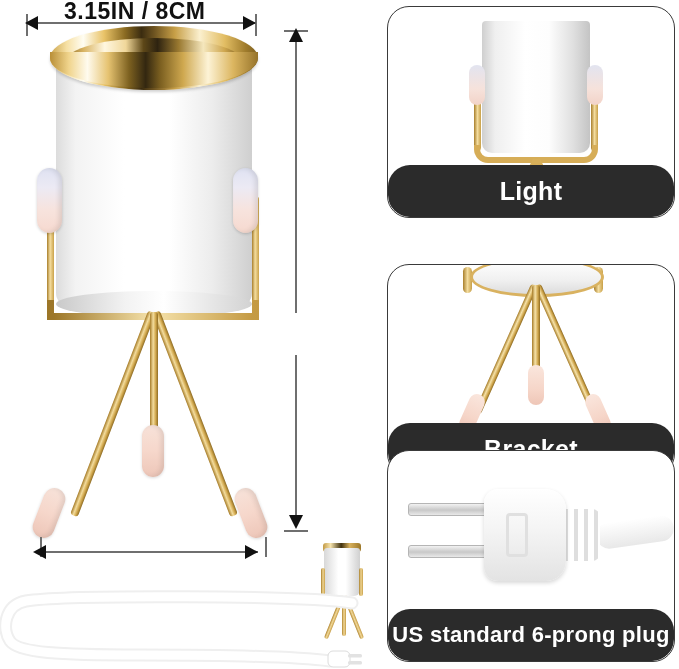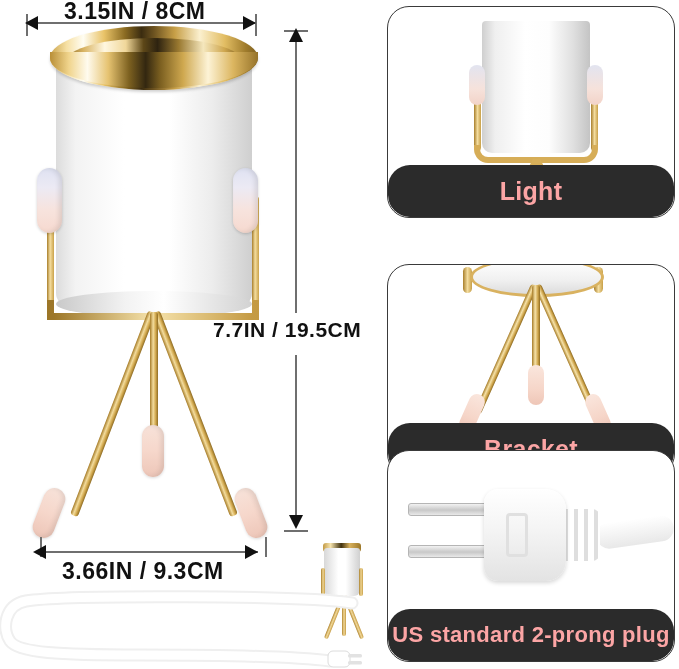--- a/index.html
+++ b/index.html
@@ -138,21 +138,21 @@
   
   .panel{position:absolute;left:387px;width:288px;border:1px solid #3a3a3a;
          border-radius:22px;background:#fff;overflow:hidden;box-sizing:border-box;}
   #panel-light{top:6px;height:212px;}
   #panel-bracket{top:228px;height:212px;margin-top:36px;}
   #panel-plug{top:450px;height:212px;}
 
   .panel-art{position:absolute;left:0;top:0;width:100%;height:160px;}
   .panel-label{position:absolute;left:0;bottom:0;width:100%;height:52px;
       background:#2b2b2b;border-radius:22px;display:flex;align-items:center;
-      justify-content:center;color:#fca5a5;font-weight:bold;font-size:25px;
+      justify-content:center;color:#ffffff;font-weight:bold;font-size:25px;
       letter-spacing:.3px;}
   #plug-label-text{font-size:22px;}
 
   
   .p1-shade{position:absolute;left:94px;top:14px;width:108px;height:132px;border-radius:4px 4px 10px 10px;
       background:linear-gradient(90deg,#cfcfcf 0%,#efefef 12%,#ffffff 40%,#fdfdfd 62%,#e0e0e0 84%,#c4c4c4 100%);}
   .p1-rim{position:absolute;left:93px;top:9px;width:110px;height:15px;border-radius:3px;
       background:linear-gradient(90deg,#cba css,#d9b463 0%,#f7e8bc 14%,#ffffff 24%,#1f1a0c 38%,
         #241c0d 48%,#f0d79a 60%,#e6c87f 74%,#b89242 88%,#8d6c26 100%);}
   .p1-brk-l{position:absolute;left:86px;top:70px;width:7px;height:74px;border-radius:4px;
@@ -270,22 +270,20 @@
   <div class="arrow-head" id="v-arrow-up"></div>
   <div class="arrow-head" id="v-arrow-down"></div>
 
   <div class="ext-line" id="base-ext-l"></div>
   <div class="ext-line" id="base-ext-r"></div>
   <div class="arrow-line" id="base-arrow-line"></div>
   <div class="arrow-head" id="base-arrow-left"></div>
   <div class="arrow-head" id="base-arrow-right"></div>
 
   <div class="dim-text" id="dim-width-top">3.15IN / 8CM</div>
-  <div class="dim-text" id="dim-height-right">7.7IN / 19.5CM</div>
-  <div class="dim-text" id="dim-base-width">3.66IN / 9.3CM</div>
 </div>
 
 <div class="panel" id="panel-light">
   <div class="panel-art">
     <div class="p1-rim"></div>
     <div class="p1-shade"></div>
     <div class="p1-brk-l"></div>
     <div class="p1-brk-r"></div>
     <div class="p1-knob" id="p1-knob-l"></div>
     <div class="p1-knob" id="p1-knob-r"></div>
@@ -319,15 +317,15 @@
 <div class="panel" id="panel-plug">
   <div class="panel-art">
     <div class="prong" id="prong-top"></div>
     <div class="prong" id="prong-bot"></div>
     <div class="plug-cable"></div>
     <div class="plug-neck"></div>
     <div class="plug-body"></div>
     <div class="plug-slot"></div>
   </div>
   <div class="panel-label">
-    <span id="plug-label-text">US standard 2-prong plug</span>
+    <span id="plug-label-text">US standard 6-prong plug</span>
   </div>
 </div>
 
 </body></html>

